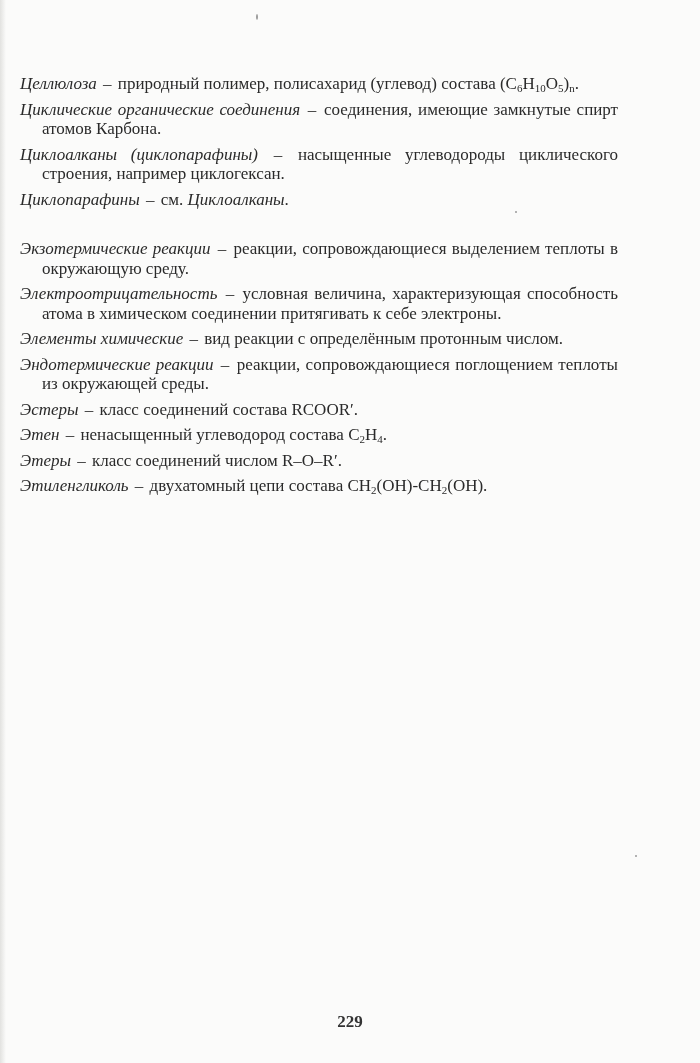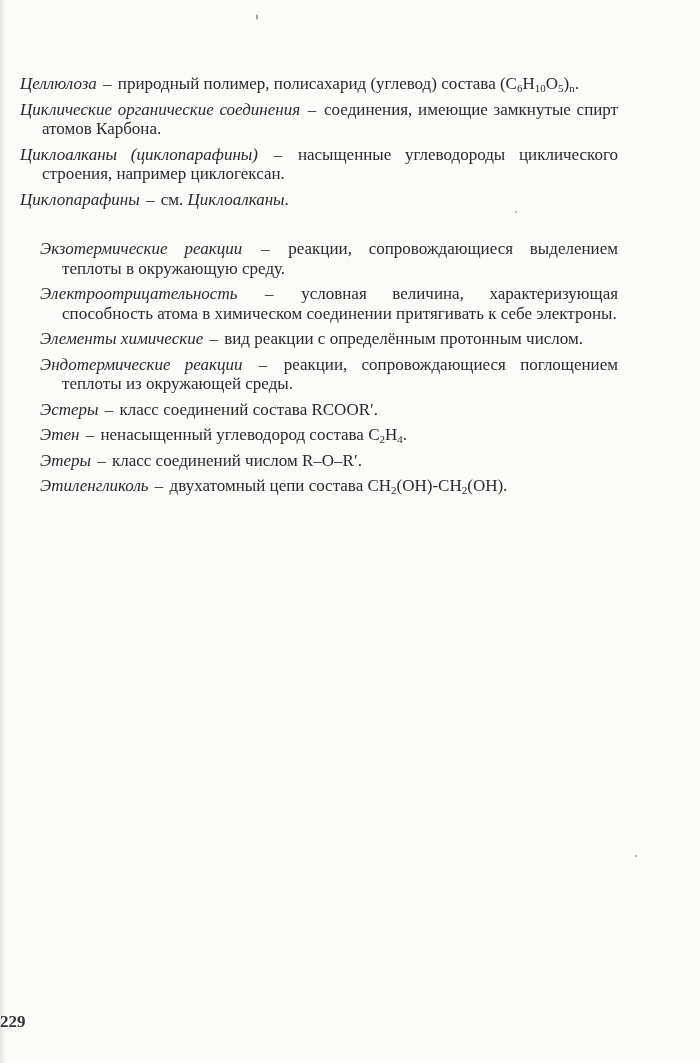--- a/index.html
+++ b/index.html
@@ -25,21 +25,20 @@
     position: absolute;
     left: 20px;
     top: 74px;
     width: 598px;
   }
   .section {
     margin: 0;
   }
   .section + .section {
     margin-top: 30px;
-    margin-left: 20px;
   }
   .entry {
     font-size: 17px;
     line-height: 19.5px;
     text-align: justify;
     text-align-last: left;
     padding-left: 22px;
     text-indent: -22px;
     margin: 0 0 6px 0;
     word-spacing: 0px;
@@ -53,21 +52,21 @@
   sub {
     font-size: 11px;
     line-height: 0;
     vertical-align: -3px;
   }
   .page-number {
     position: absolute;
     left: 0;
     width: 700px;
     top: 1012px;
-    text-align: left;
+    text-align: center;
     font-weight: bold;
     font-size: 17px;
     color: #333;
   }
   .speck {
     position: absolute;
     background: #9a9a9a;
     border-radius: 50%;
   }
 </style>

